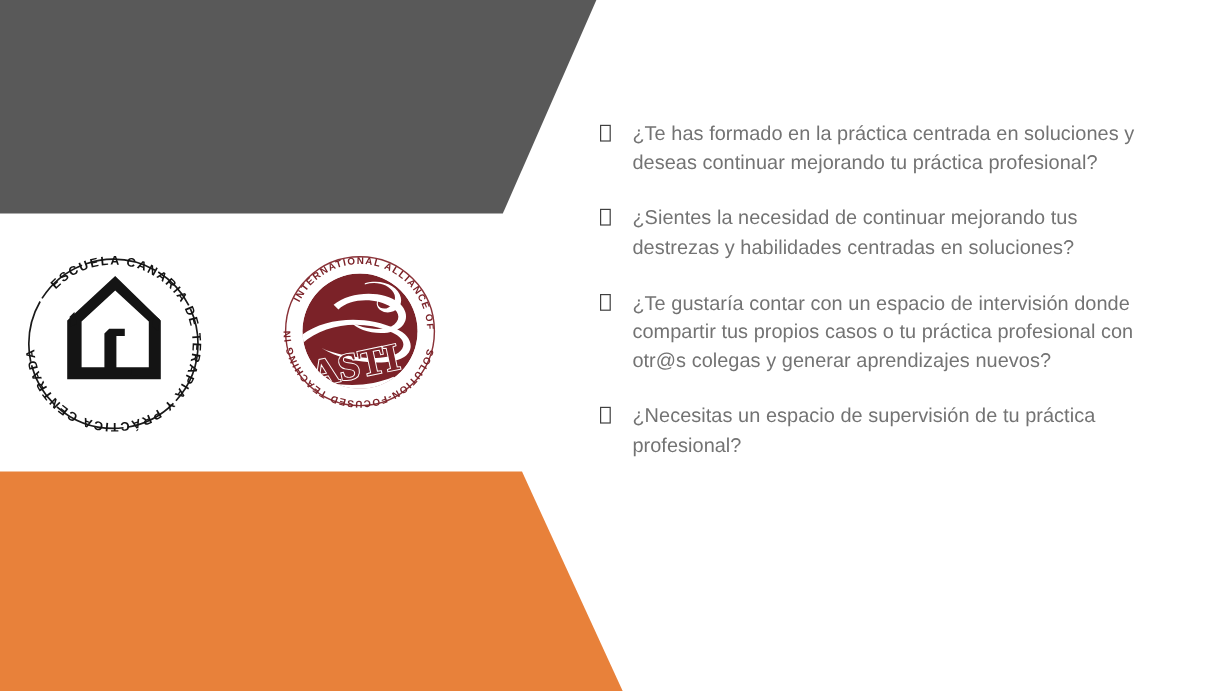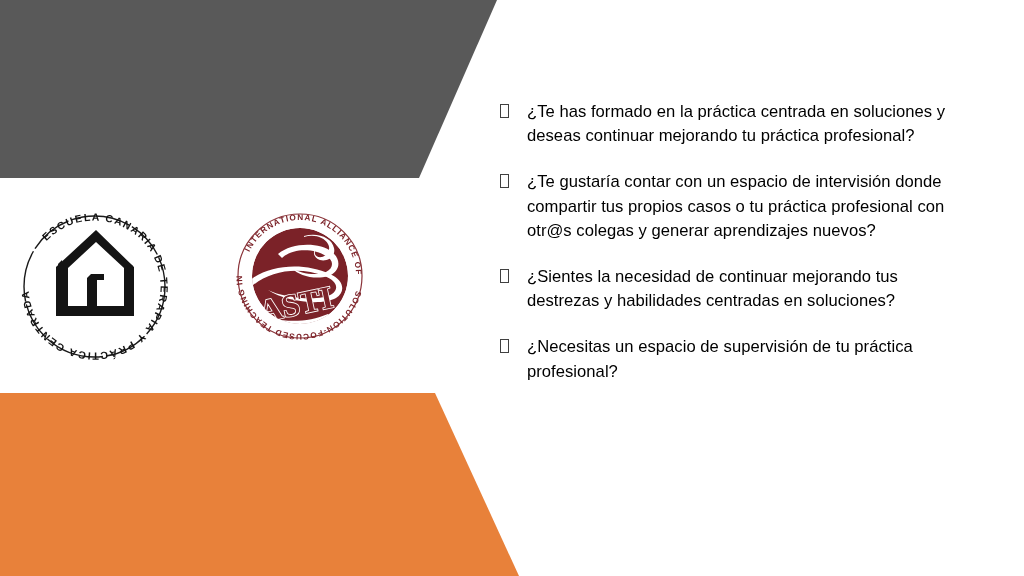--- a/index.html
+++ b/index.html
@@ -59,21 +59,21 @@
   #bullet-list {
     position: absolute;
     left: 494px;
     top: 100px;
     width: 478px;
   }
   .bullet-item {
     position: relative;
     padding-left: 33px;
     margin-bottom: 22px;
-    color: #000000;
+    color: #737373;
     font-size: 16.6px;
     line-height: 24.2px;
     letter-spacing: 0.04px;
   }
   .bullet-item:last-child {
     margin-bottom: 16px;
   }
   .bullet-marker {
     position: absolute;
     left: 6px;
@@ -164,26 +164,26 @@
 
   <div id="bullet-list">
 
     <div class="bullet-item">
       <span class="bullet-marker"></span>
       <span class="bullet-text">¿Te has formado en la práctica centrada en soluciones y  deseas continuar mejorando tu práctica profesional?</span>
     </div>
 
     <div class="bullet-item">
       <span class="bullet-marker"></span>
-      <span class="bullet-text">¿Te gustaría contar con un espacio de intervisión donde compartir tus propios casos o tu práctica profesional con otr@s colegas y generar aprendizajes nuevos?</span>
+      <span class="bullet-text">¿Sientes la necesidad de continuar mejorando tus destrezas y habilidades centradas en soluciones?</span>
     </div>
 
     <div class="bullet-item">
       <span class="bullet-marker"></span>
-      <span class="bullet-text">¿Sientes la necesidad de continuar mejorando tus destrezas y habilidades centradas en soluciones?</span>
+      <span class="bullet-text">¿Te gustaría contar con un espacio de intervisión donde compartir tus propios casos o tu práctica profesional con otr@s colegas y generar aprendizajes nuevos?</span>
     </div>
 
     <div class="bullet-item">
       <span class="bullet-marker"></span>
       <span class="bullet-text">¿Necesitas un espacio de supervisión de tu práctica profesional?</span>
     </div>
 
   </div>
 </div>
 

